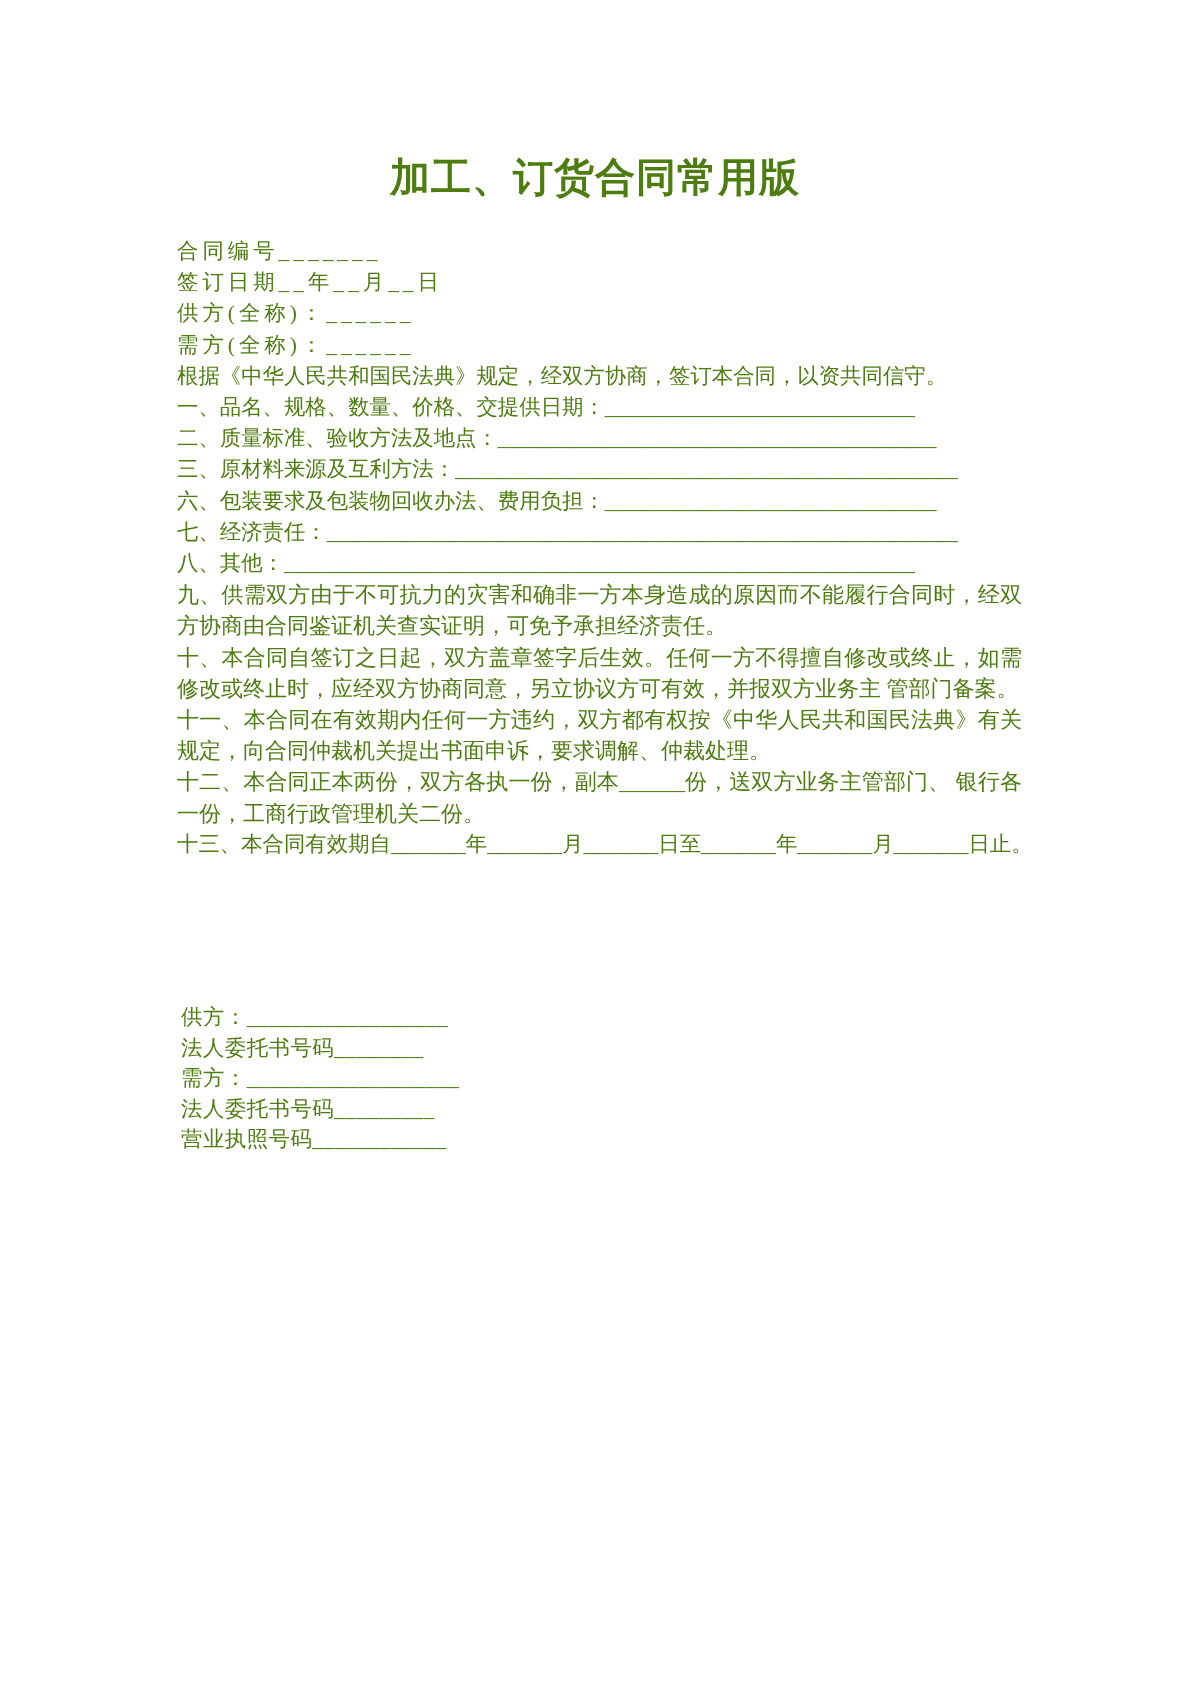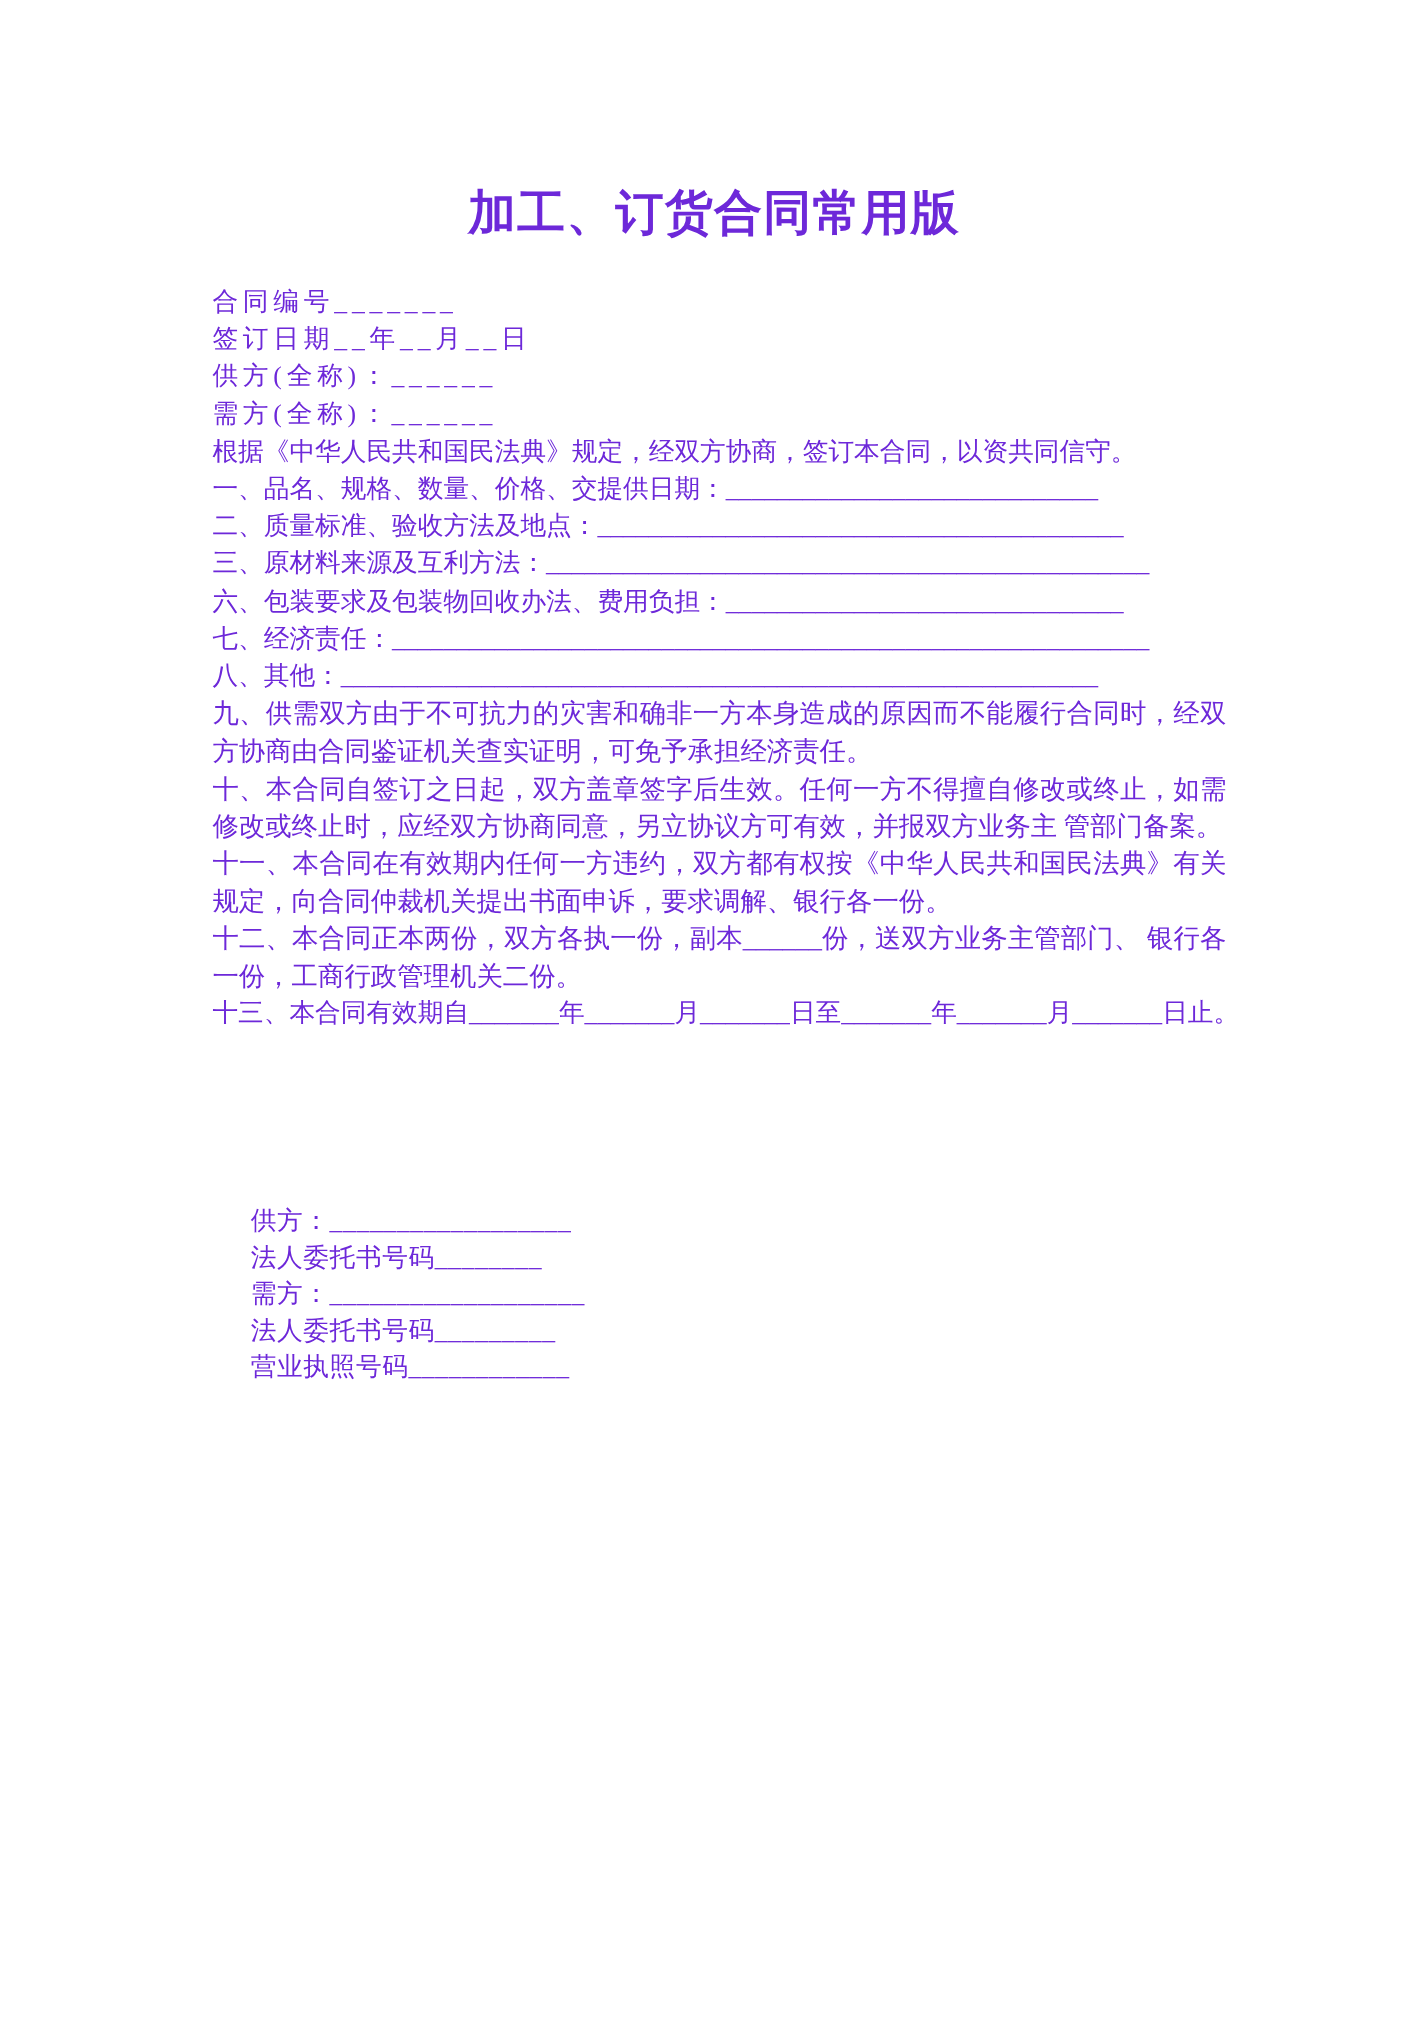--- a/index.html
+++ b/index.html
@@ -6,21 +6,21 @@
     margin: 0;
     padding: 0;
     background: #ffffff;
   }
   .page {
     position: relative;
     width: 1190px;
     height: 1683px;
     background: #ffffff;
     overflow: hidden;
-    color: #6d28d9;
+    color: #4d7c0f;
     font-family: "Liberation Serif", "DejaVu Serif", serif;
   }
   .doc-title {
     position: absolute;
     top: 152px;
     left: 0;
     right: 0;
     margin: 0;
     text-align: center;
     font-size: 40px;
@@ -47,21 +47,20 @@
   }
   .para {
     font-size: 22px;
     line-height: 31.2px;
     text-align: justify;
   }
   .signatures {
     position: absolute;
     left: 181px;
     top: 1002px;
-    margin-left: 28px;
   }
   .sig {
     font-size: 21.4px;
     line-height: 30.6px;
     white-space: nowrap;
     letter-spacing: 0.5px;
   }
 </style>
 </head>
 <body>
@@ -78,21 +77,21 @@
     <div class="line">根据《中华人民共和国民法典》规定，经双方协商，签订本合同，以资共同信守。</div>
 
     <div class="line">一、品名、规格、数量、价格、交提供日期：_____________________________</div>
     <div class="line">二、质量标准、验收方法及地点：_________________________________________</div>
     <div class="line">三、原材料来源及互利方法：_______________________________________________</div>
     <div class="line">六、包装要求及包装物回收办法、费用负担：_______________________________</div>
     <div class="line">七、经济责任：___________________________________________________________</div>
     <div class="line">八、其他：___________________________________________________________</div>
     <div class="para">九、供需双方由于不可抗力的灾害和确非一方本身造成的原因而不能履行合同时，经双方协商由合同鉴证机关查实证明，可免予承担经济责任。</div>
     <div class="para">十、本合同自签订之日起，双方盖章签字后生效。任何一方不得擅自修改或终止，如需修改或终止时，应经双方协商同意，另立协议方可有效，并报双方业务主 管部门备案。</div>
-    <div class="para">十一、本合同在有效期内任何一方违约，双方都有权按《中华人民共和国民法典》有关规定，向合同仲裁机关提出书面申诉，要求调解、银行各一份。</div>
+    <div class="para">十一、本合同在有效期内任何一方违约，双方都有权按《中华人民共和国民法典》有关规定，向合同仲裁机关提出书面申诉，要求调解、仲裁处理。</div>
     <div class="para">十二、本合同正本两份，双方各执一份，副本______份，送双方业务主管部门、 银行各一份，工商行政管理机关二份。</div>
     <div class="line">十三、本合同有效期自_______年_______月_______日至_______年_______月_______日止。</div>
   </div>
 
   <div class="signatures">
     <div class="sig">供方：__________________</div>
     <div class="sig">法人委托书号码________</div>
     <div class="sig">需方：___________________</div>
     <div class="sig">法人委托书号码_________</div>
     <div class="sig">营业执照号码____________</div>

